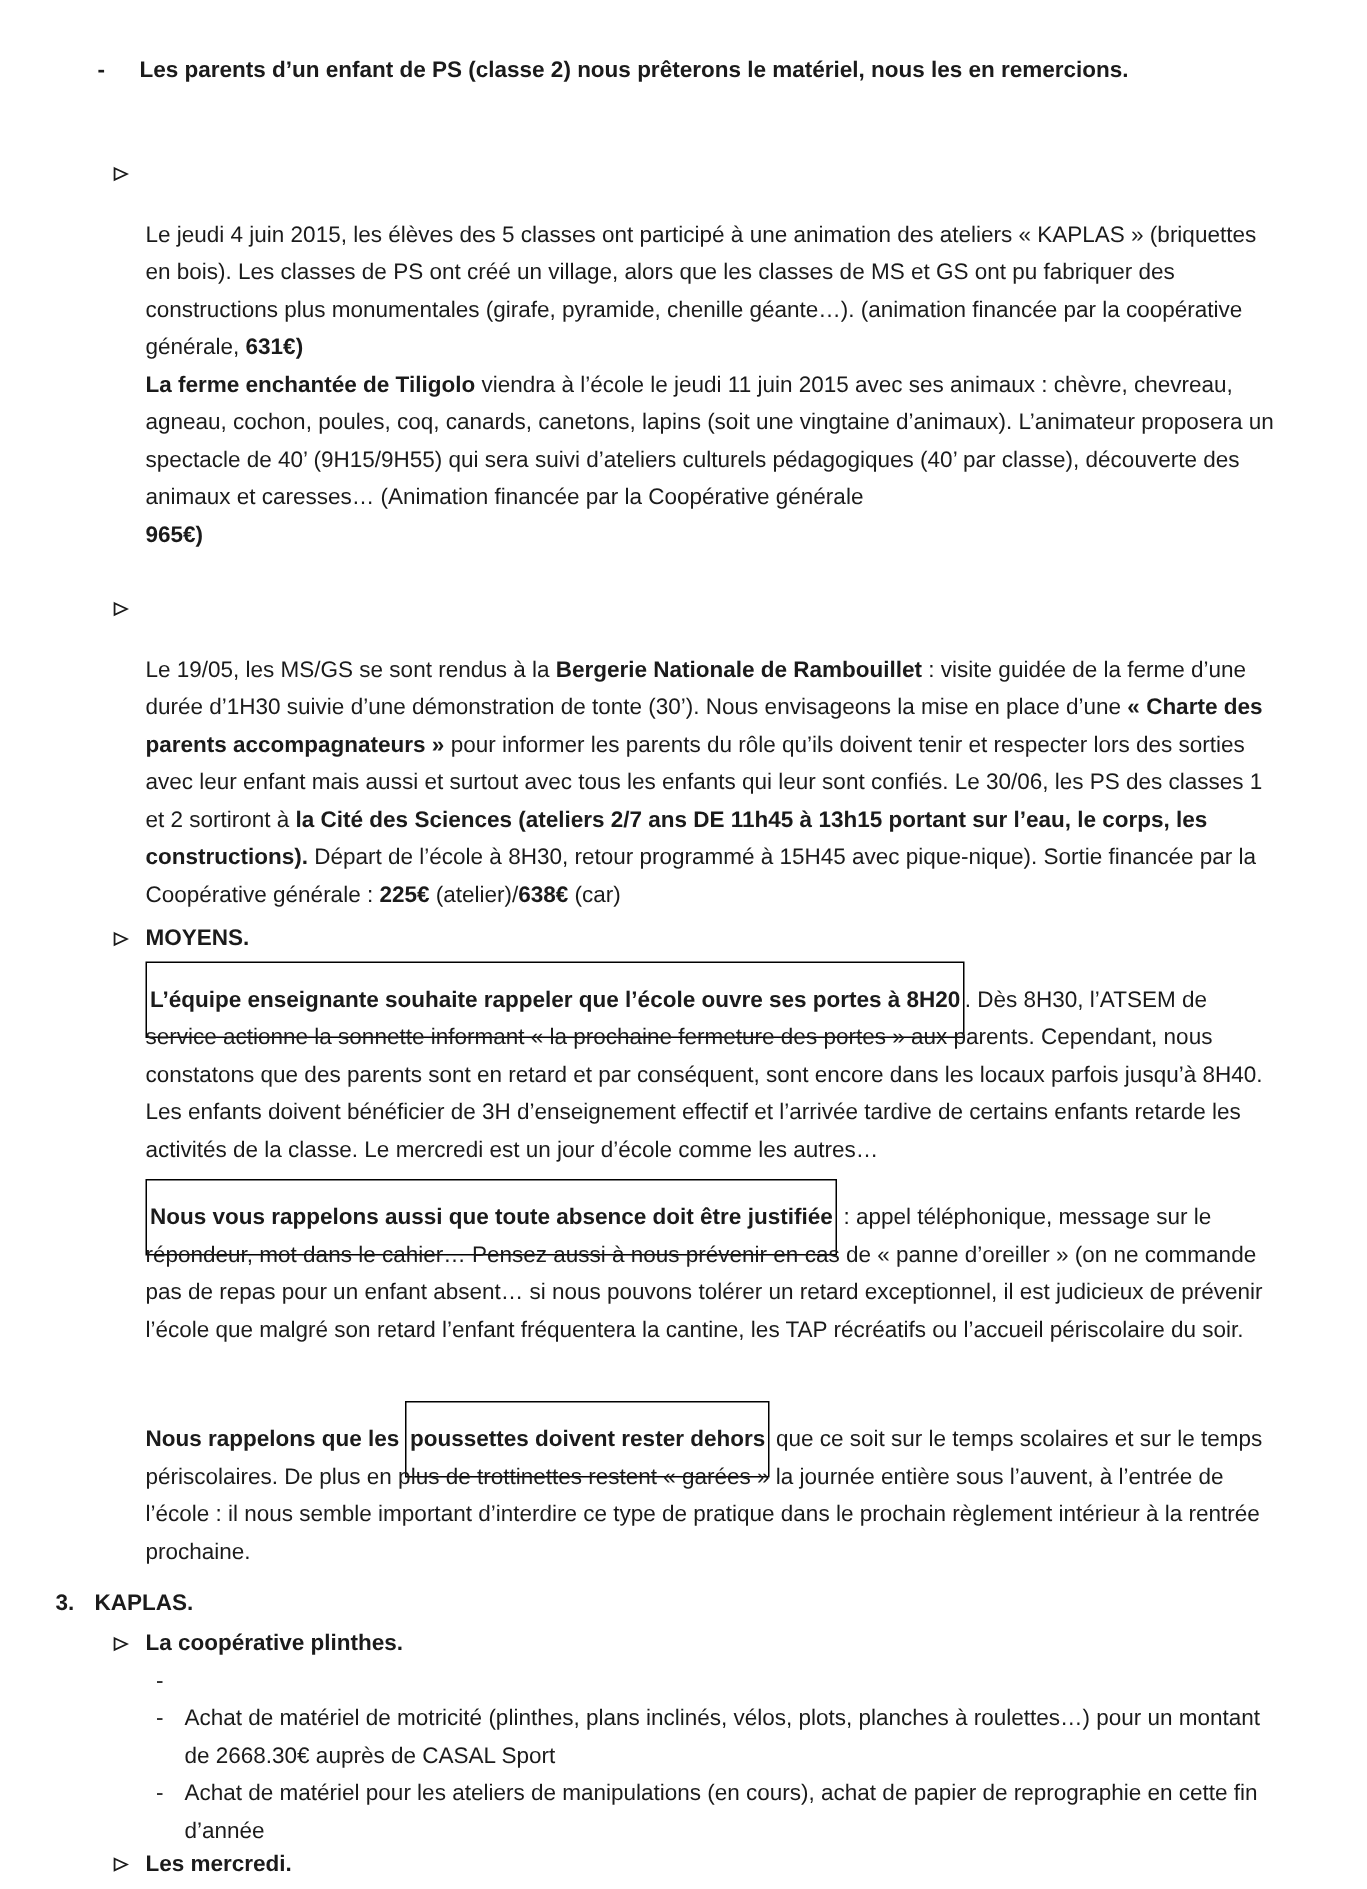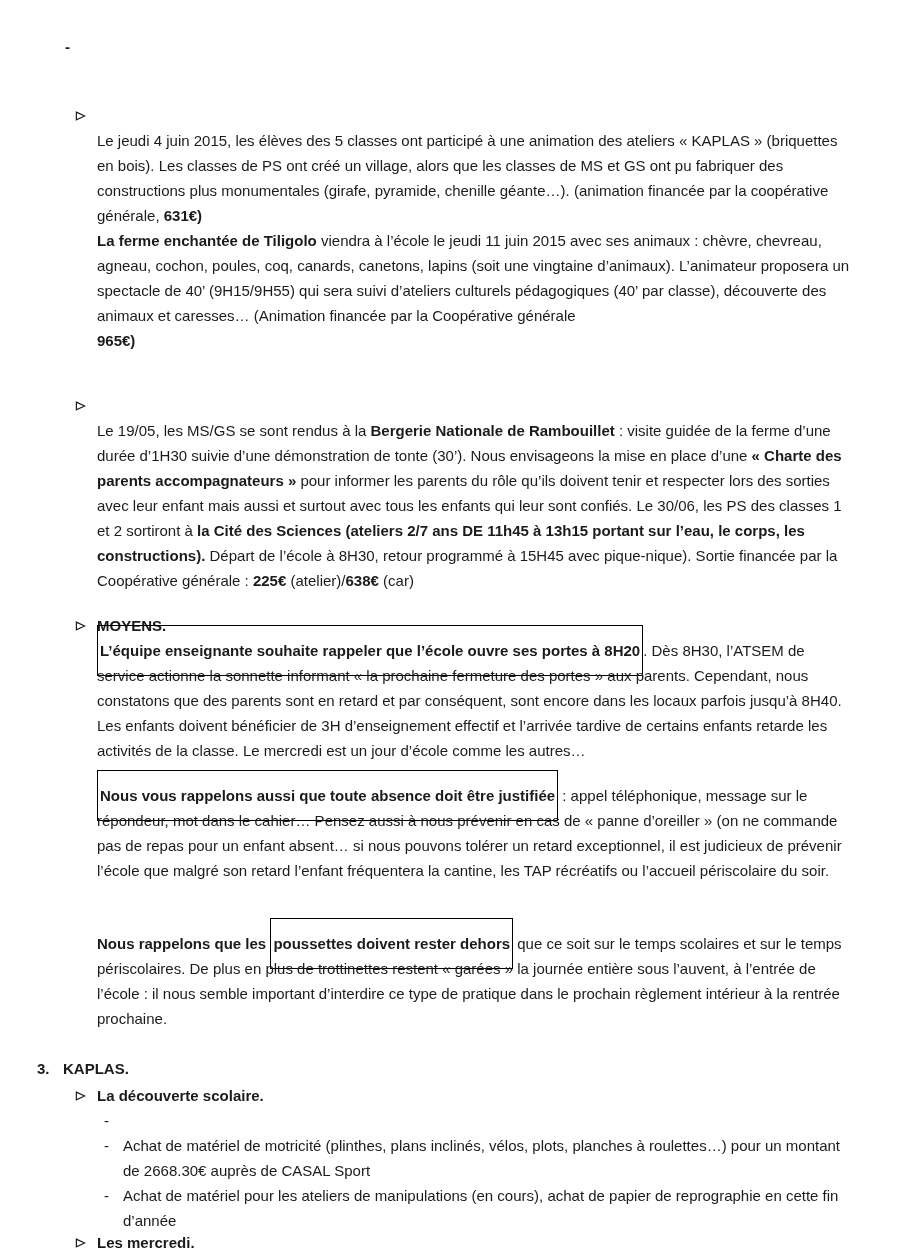--- a/index.html
+++ b/index.html
@@ -8,35 +8,36 @@
     font-family:"Liberation Sans","DejaVu Sans",sans-serif;
     font-size:15px;line-height:25px;color:#1b1b1b;
   }
   .block{position:absolute;}
   .b{font-weight:bold;}
   .intro{left:65px;top:34px;display:flex;width:790px;font-weight:bold;}
   .dash-cell{width:28px;flex:none;}
   .head{left:75px;display:flex;font-weight:bold;width:790px;}
   .arrow-cell{width:22px;flex:none;}
   .arrow-cell svg{margin-top:7px;display:block;}
-  .para{left:97px;width:758px;}
+  .para{left:97px;width:758px;margin-top:16px;}
   .boxed{border:1.5px solid #000;padding:16px 2px;font-weight:bold;}
   .m-title{left:37px;top:1056px;display:flex;font-weight:bold;width:820px;}
   .num-cell{width:26px;flex:none;}
   .items{left:104px;top:1108px;width:745px;}
   .m-item{display:flex;}
   .m-dash{width:19px;flex:none;}
 </style>
 </head>
 <body>
 
 <div>
 
   <div class="block intro">
       <span class="dash-cell">-</span>
+      <span>Les parents d’un enfant de PS (classe 2) nous prêterons le matériel, nous les en remercions.</span>
     </div>
 
   <div class="block head" style="top:103px">
       <span class="arrow-cell">
         <svg width="11" height="12" viewBox="0 0 12 12">
           <path d="M1.5 1.8 L10.6 6 L1.5 10.2 Z" fill="none" stroke="currentColor" stroke-width="1.3"></path>
         </svg>
       </span>
     </div>
 
@@ -71,21 +72,21 @@
       <span class="num-cell">3.</span>
       <span>KAPLAS.</span>
     </div>
 
   <div class="block head" style="top:1083px">
       <span class="arrow-cell">
         <svg width="11" height="12" viewBox="0 0 12 12">
           <path d="M1.5 1.8 L10.6 6 L1.5 10.2 Z" fill="none" stroke="currentColor" stroke-width="1.3"></path>
         </svg>
       </span>
-      <span>La découverte scolaire.</span>
+      <span>La coopérative plinthes.</span>
     </div>
 
   <div class="block items">
     <div class="m-item">
         <span class="m-dash">-</span>
       </div>
     <div class="m-item">
         <span class="m-dash">-</span>
         <span>Achat de matériel de motricité (plinthes, plans inclinés, vélos, plots, planches à roulettes…) pour un montant de 2668.30€ auprès de  CASAL Sport</span>
       </div>

